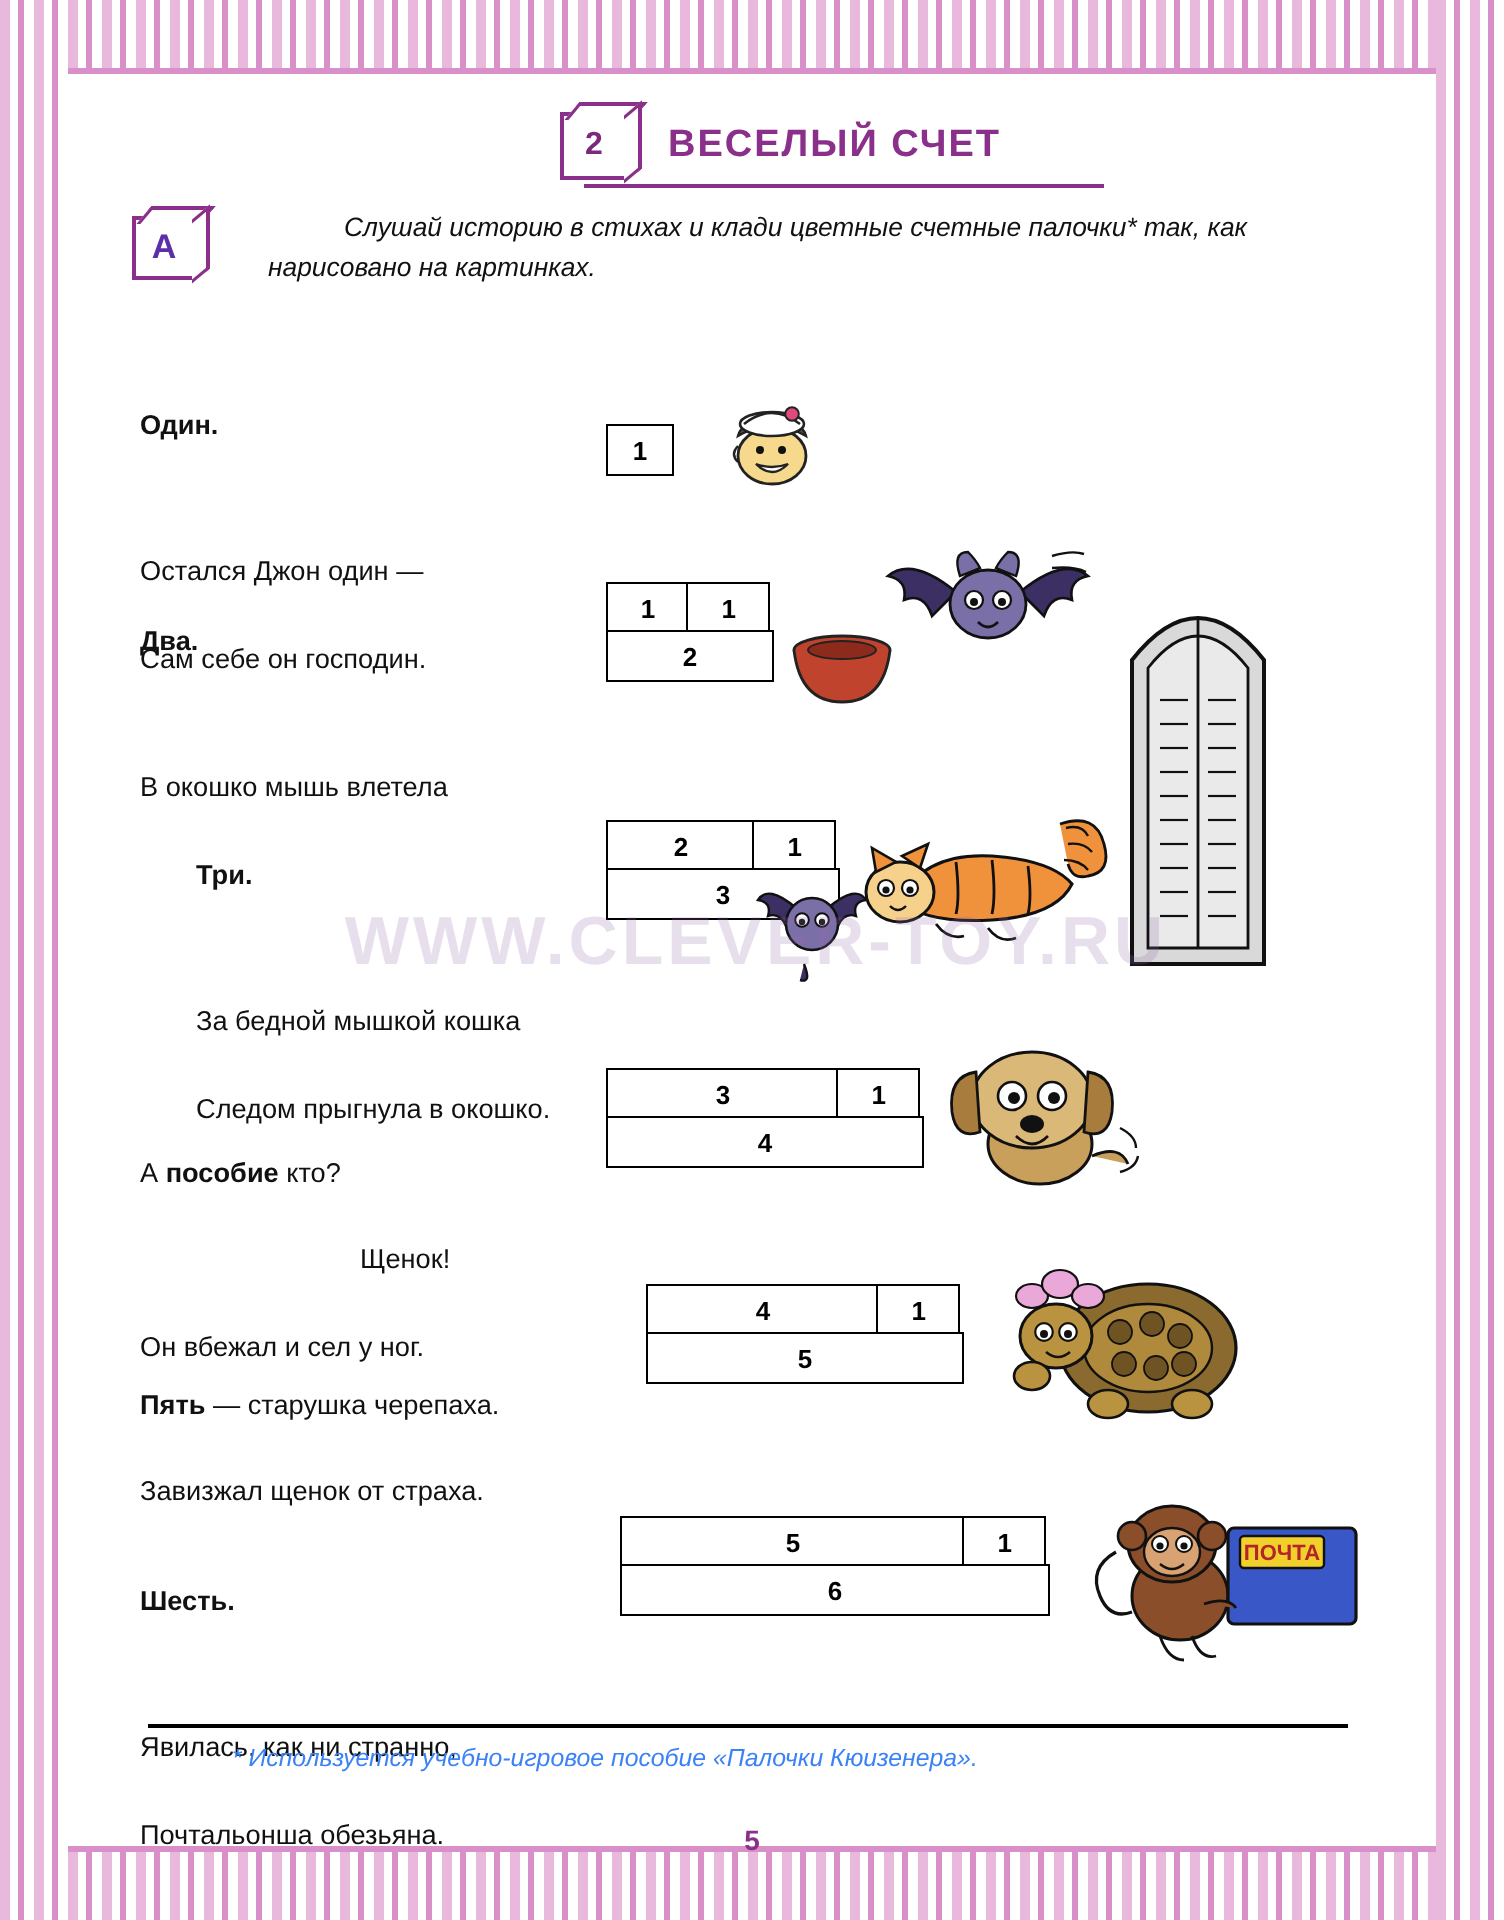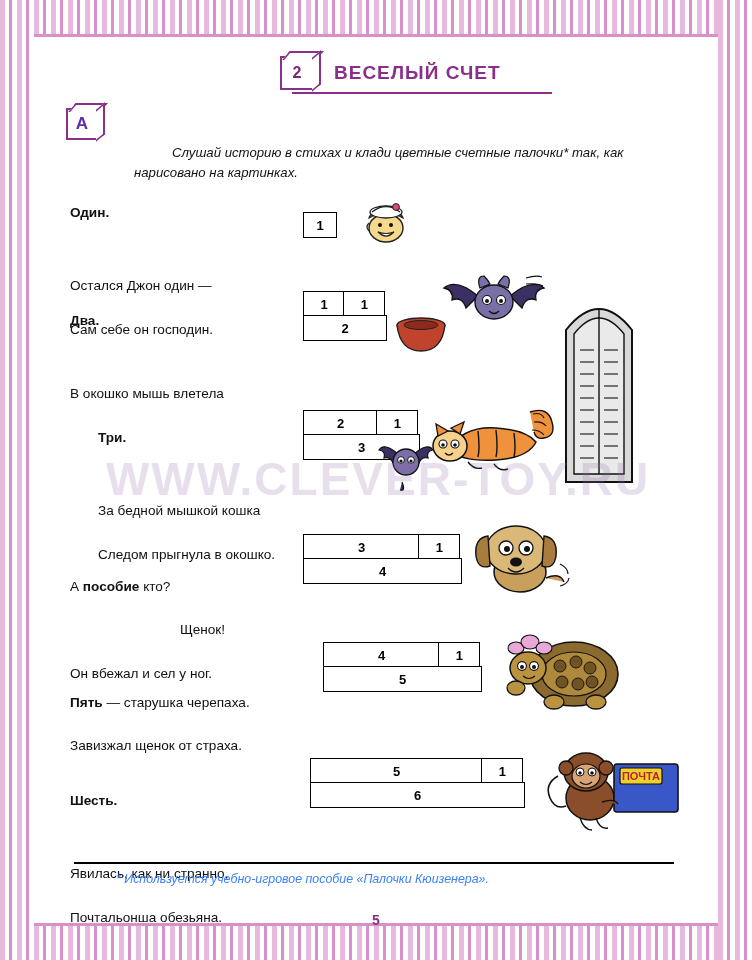--- a/index.html
+++ b/index.html
@@ -89,21 +89,20 @@
   }
   .letter-cube:after{
     content:"";position:absolute;right:-9px;top:-4px;
     width:7px;height:28px;border:2px solid #8a2f8a;border-left:none;
     background:#fff;transform:skewY(-40deg);
   }
   .task-text{
     font-style:italic;font-size:13.2px;line-height:1.55;color:#111;
     padding-left:68px;
     text-indent:38px;
-    margin-top:39px;
   }
 
   
   .verse{
     position:absolute;left:70px;
     font-size:13.6px;line-height:1.6;color:#111;
     white-space:pre-line;
   }
   .verse b{font-weight:bold;}
 
@@ -120,21 +119,21 @@
     margin-top:-1.6px;
     margin-left:-1.6px;
   }
   .rod-row:first-child .cell{margin-top:0;}
   .rod-row .cell:first-child{margin-left:0;}
 
   
   .watermark{
     position:absolute;left:28px;top:452px;width:700px;
     text-align:center;
-    font-size:46px;font-weight:bold;letter-spacing:2px;
+    font-size:34px;font-weight:bold;letter-spacing:2px;
     color:rgba(150,110,175,0.22);
     pointer-events:none;
     white-space:nowrap;
   }
 
   
   .footnote-rule{
     position:absolute;left:74px;top:862px;width:600px;height:1.5px;background:#000;
   }
   .footnote{

